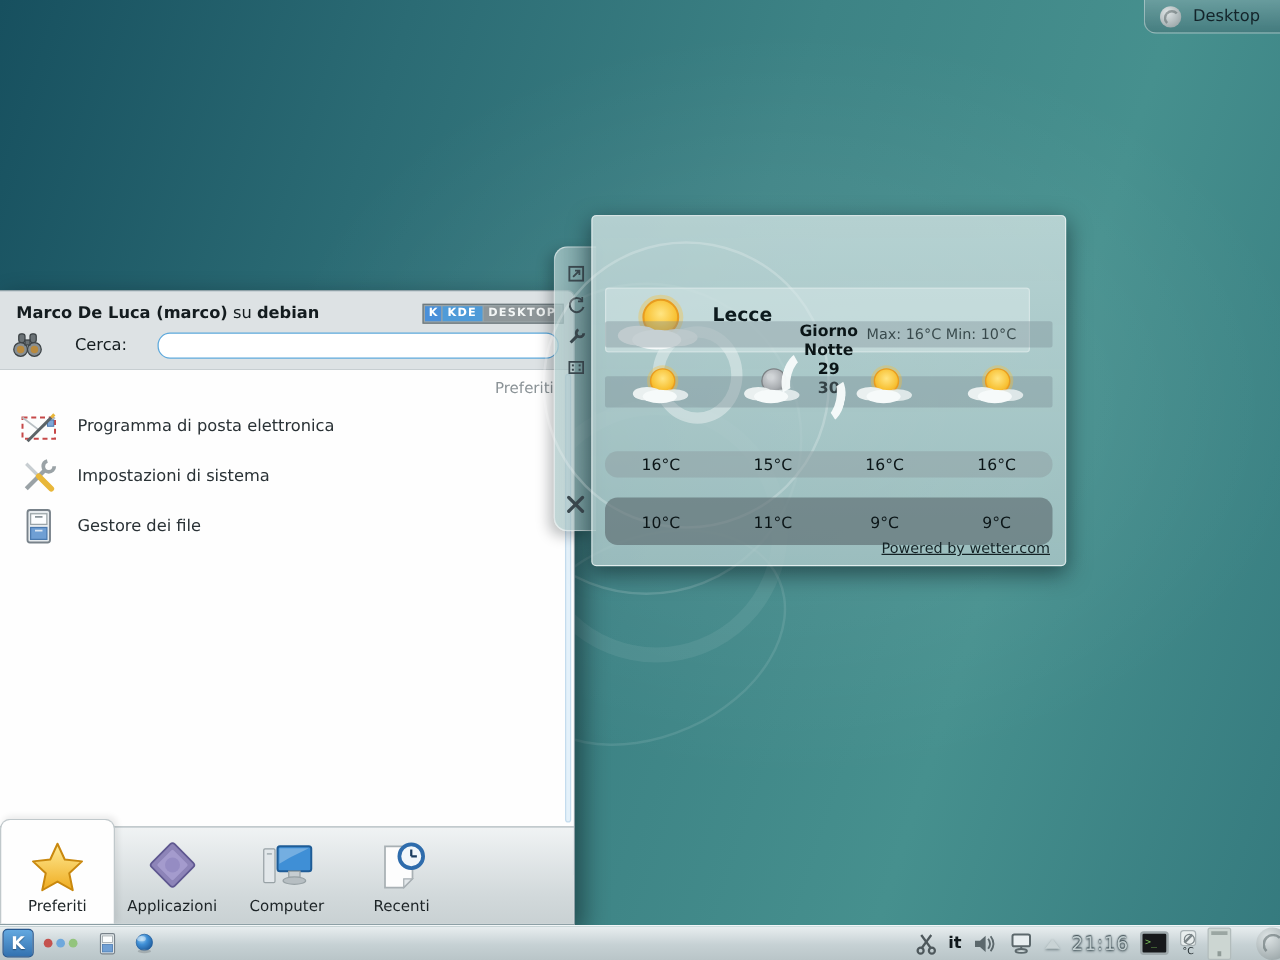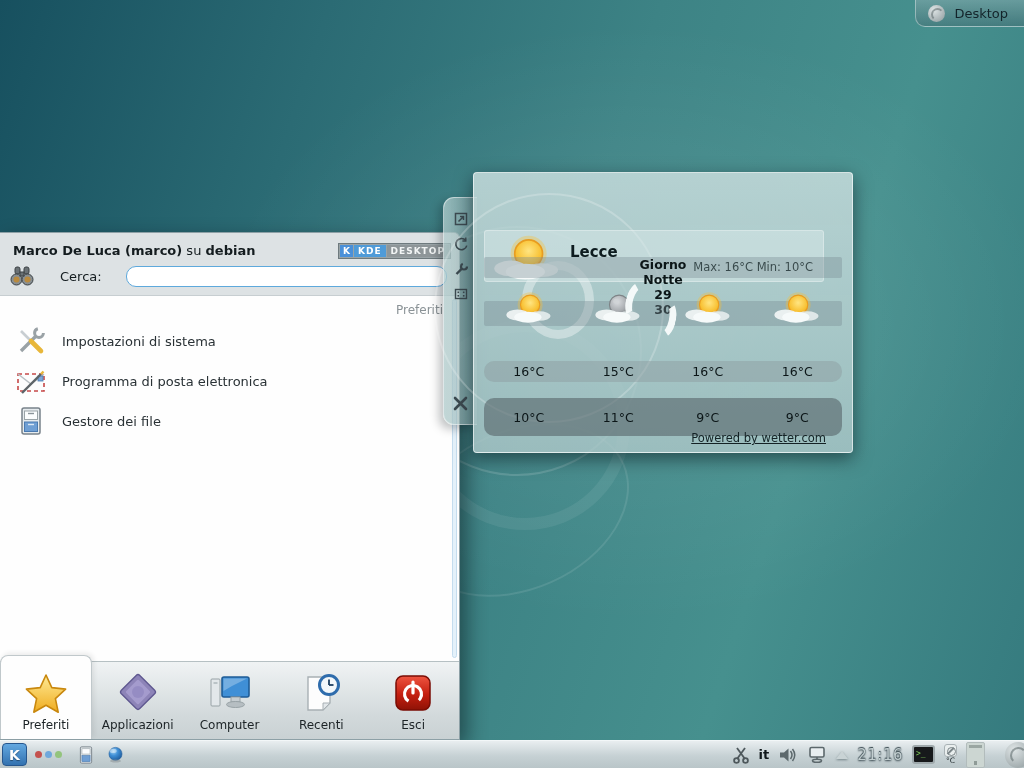--- a/index.html
+++ b/index.html
@@ -88,21 +88,21 @@
   .w-headicon { position:absolute; left:6px; top:1px; }
   .w-band { position:absolute; left:10px; right:10px; display:flex; align-items:center; }
   .w-cols  { top:84px;  height:21px; background:rgba(120,140,146,0.38); border-radius:2px;flex-direction:column; }
   .w-icons { top:128px; height:25px; background:rgba(120,140,146,0.38); border-radius:2px; overflow:visible; }
   .w-hi    { top:188px; height:21px; background:rgba(142,157,162,0.5);  border-radius:10px; }
   .w-lo    { top:225px; height:38px; background:rgba(88,103,108,0.62);  border-radius:10px; }
   .w-cell { flex:1; text-align:center; font-size:12.5px; color:#0b1517; }
   .w-cols .w-cell { font-weight:bold; font-size:12.5px; }
   .w-icell { flex:1; display:flex; justify-content:center; }
   .w-icell svg { margin-top:-13px; }
-  .w-credit { position:absolute; right:26px; bottom:7px; font-size:11.5px; color:#142225;
+  .w-credit { position:absolute; right:12px; bottom:7px; font-size:11.5px; color:#142225;
     text-decoration:underline; font-weight:500; cursor:pointer; }
   .warc { position:absolute; width:24px; height:40px; border:7px solid transparent; border-radius:50%; pointer-events:none; }
   .warc.a1 { left:152px; top:108px; border-left-color:rgba(248,252,252,0.95); transform:rotate(16deg); }
   .warc.a2 { left:178px; top:126px; border-right-color:rgba(248,252,252,0.95); transform:rotate(12deg); }
 
   
   .handle {
     position:absolute; left:443px; top:197px; width:34px; height:228px;
     background:linear-gradient(90deg, rgba(176,203,203,0.78), rgba(138,168,170,0.55));
     border:1px solid rgba(255,255,255,0.5); border-right:none;
@@ -240,40 +240,40 @@
       <input type="text" value="" style="">
     </div>
 
     <div class="kick-list">
       <div class="kick-section">Preferiti</div>
 
 
       <div class="kick-item">
         <span>
           <svg width="32" height="32" viewBox="0 0 32 32">
-            <line x1="6" y1="26" x2="21" y2="11" stroke="#9aa2a6" stroke-width="3.4"></line>
-            <circle cx="24" cy="8" r="4.4" fill="none" stroke="#9aa2a6" stroke-width="3" stroke-dasharray="19 9"></circle>
-            <line x1="6" y1="6" x2="16" y2="16" stroke="#c8ced2" stroke-width="2.6"></line>
-            <line x1="16" y1="16" x2="26" y2="26" stroke="#e8b73a" stroke-width="4.6" stroke-linecap="round"></line>
-          </svg>
-        </span>
-        <span class="lbl">Impostazioni di sistema</span>
-      </div>
-
-      <div class="kick-item">
-        <span>
-          <svg width="32" height="32" viewBox="0 0 32 32">
             <rect x="3" y="9" width="26" height="17" fill="#fcfdfd" stroke="#c64848" stroke-width="1.6" stroke-dasharray="4 3"></rect>
             <path d="M3,9 L16,19 L29,9" fill="none" stroke="#b9c0c4" stroke-width="1.4"></path>
             <rect x="23" y="11" width="5" height="5" fill="#7ea7d8" stroke="#4a7ab0" stroke-width="0.8"></rect>
             <line x1="7" y1="28" x2="26" y2="9" stroke="#5c6468" stroke-width="2.4"></line>
             <line x1="26" y1="9" x2="28.5" y2="6.5" stroke="#e8b73a" stroke-width="2.4"></line>
           </svg>
         </span>
         <span class="lbl">Programma di posta elettronica</span>
+      </div>
+
+      <div class="kick-item">
+        <span>
+          <svg width="32" height="32" viewBox="0 0 32 32">
+            <line x1="6" y1="26" x2="21" y2="11" stroke="#9aa2a6" stroke-width="3.4"></line>
+            <circle cx="24" cy="8" r="4.4" fill="none" stroke="#9aa2a6" stroke-width="3" stroke-dasharray="19 9"></circle>
+            <line x1="6" y1="6" x2="16" y2="16" stroke="#c8ced2" stroke-width="2.6"></line>
+            <line x1="16" y1="16" x2="26" y2="26" stroke="#e8b73a" stroke-width="4.6" stroke-linecap="round"></line>
+          </svg>
+        </span>
+        <span class="lbl">Impostazioni di sistema</span>
       </div>
 
       <div class="kick-item">
         <span>
           <svg width="32" height="32" viewBox="0 0 32 32">
             <rect x="7" y="3" width="18" height="26" rx="2" fill="#e6ebee" stroke="#78828a" stroke-width="1.5"></rect>
             <rect x="9.5" y="6" width="13" height="8.5" fill="#fbfdfe" stroke="#9aa4a8"></rect>
             <line x1="13" y1="8.5" x2="19" y2="8.5" stroke="#8a949a" stroke-width="1.4"></line>
             <rect x="9.5" y="17" width="13" height="9.5" fill="#6f9fd4" stroke="#4a7ab0"></rect>
             <line x1="13" y1="19.5" x2="19" y2="19.5" stroke="#dce8f4" stroke-width="1.4"></line>
@@ -323,30 +323,20 @@
         <span>
           <svg width="42" height="42" viewBox="0 0 42 42">
             <path d="M8,4 h22 v26 l-7,7 h-15 z" fill="#fdfdfd" stroke="#a8b0b4" stroke-width="1.4"></path>
             <path d="M30,30 l-7,7 v-7 z" fill="#e2e7ea" stroke="#a8b0b4"></path>
             <circle cx="29" cy="12" r="9.5" fill="#f2f7fa" stroke="#2e6cac" stroke-width="3"></circle>
             <line x1="29" y1="12" x2="29" y2="6.5" stroke="#1c3e60" stroke-width="1.8"></line>
             <line x1="29" y1="12" x2="33.5" y2="12" stroke="#1c3e60" stroke-width="1.8"></line>
           </svg>
         </span>
         <span>Recenti</span>
-      </div>
-      <div class="kick-tab">
-        <span>
-          <svg width="40" height="42" viewBox="0 0 40 42">
-            <rect x="3" y="3" width="34" height="34" rx="7" fill="url(#redg)" stroke="#7a0c04" stroke-width="1.5"></rect>
-            <circle cx="20" cy="21" r="8.5" fill="none" stroke="#ffffff" stroke-width="3.2" stroke-dasharray="42 11.4" transform="rotate(122 20 21)"></circle>
-            <line x1="20" y1="9" x2="20" y2="20" stroke="#ffffff" stroke-width="3.2" stroke-linecap="round"></line>
-          </svg>
-        </span>
-        <span>Esci</span>
       </div>
     </div>
   </div>
 
   <div class="handle">
     <span class="hbtn">
       <svg width="16" height="16" viewBox="0 0 16 16" fill="none" stroke="#3c4a50" stroke-width="1.5">
         <rect x="2.5" y="2.5" width="11" height="11"></rect>
         <path d="M5.5,10.5 L10.5,5.5 M7,5.5 h3.5 v3.5"></path>
       </svg>

